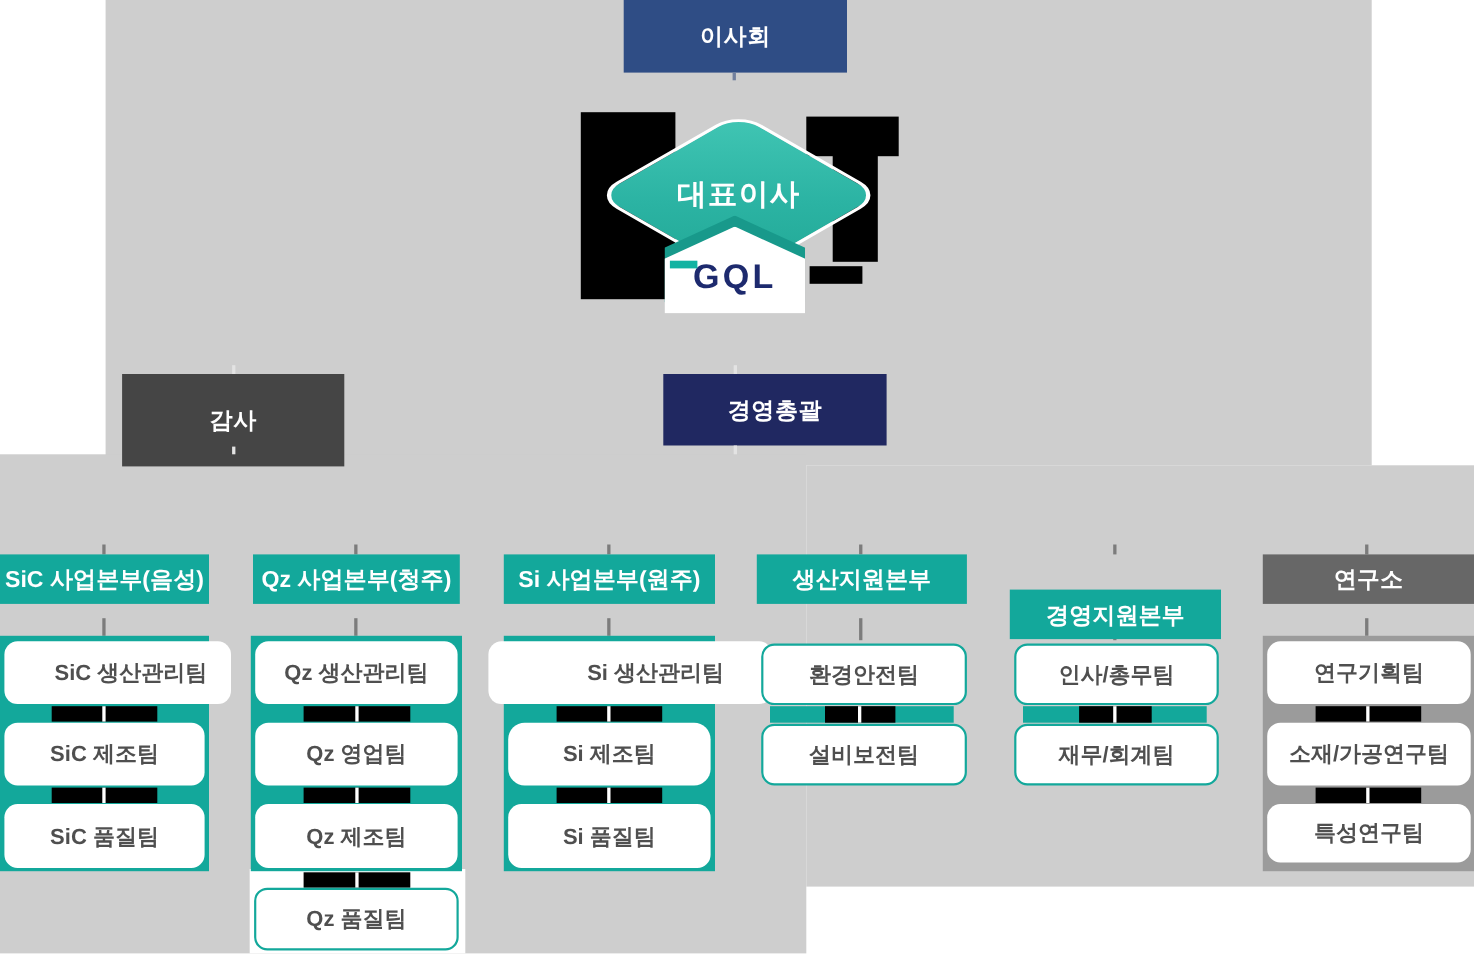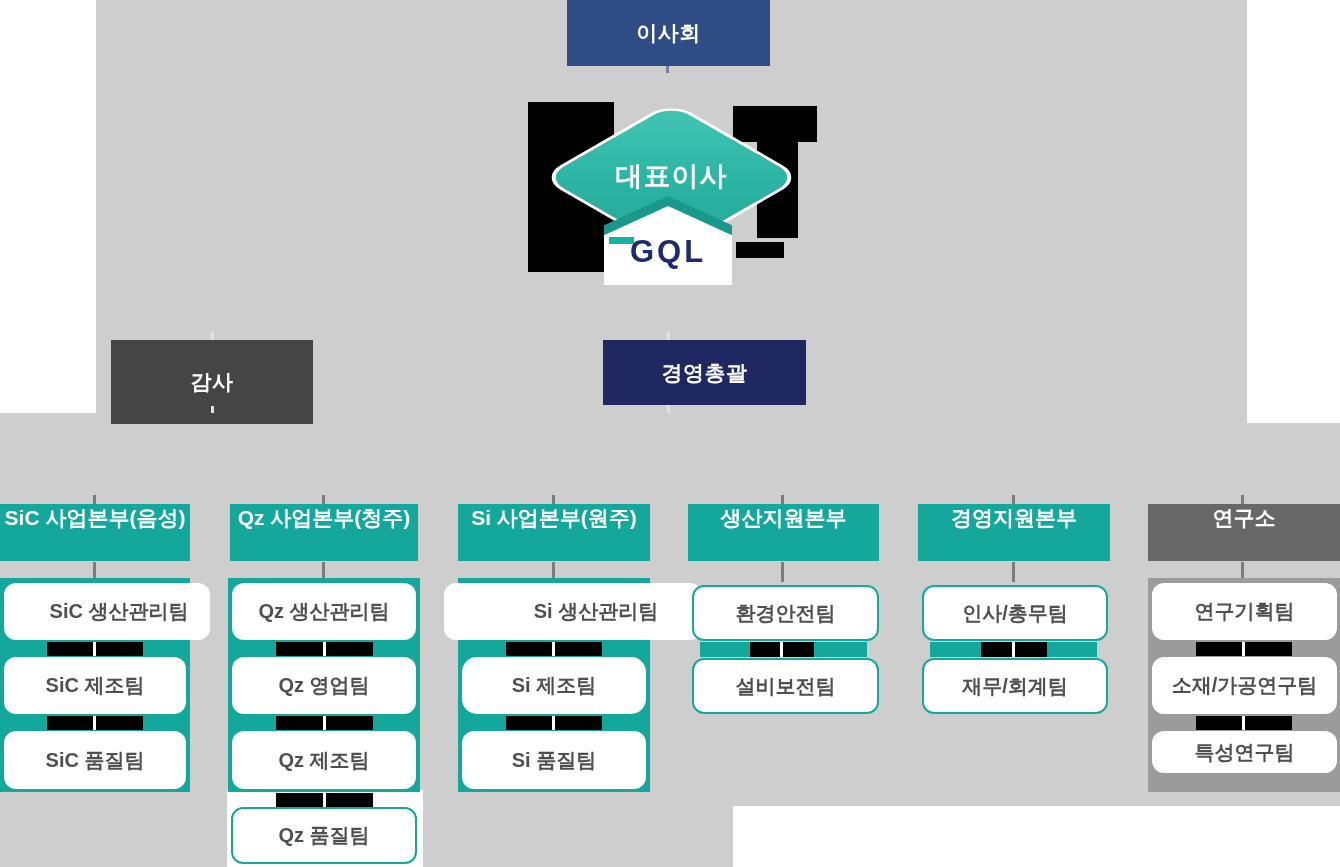--- a/index.html
+++ b/index.html
@@ -38,22 +38,22 @@
   .pent-dark{top:196px;background:var(--teal-dark);}
   .pent-white{top:206px;background:#fff;}
   .logo-text{
     display:block;margin-top:30px;text-align:center;
     font-size:31px;line-height:1;font-weight:bold;letter-spacing:3px;
     color:var(--logo-navy);
   }
   .logo-bar{position:absolute;left:5px;top:31px;width:25px;height:7px;background:#12b3a2;}
   
   .hdr{
-    position:absolute;top:504px;height:57px;background:var(--teal);
-    display:flex;justify-content:center;
+    position:absolute;top:504px;height:45px;background:var(--teal);
+    display:flex;align-items:center;justify-content:center;
     color:#fff;font-weight:bold;font-size:21px;
   }
   .hdr.gray{background:var(--lab-gray);}
   .panel{position:absolute;top:578px;height:214px;background:var(--teal);}
   .panel.gray{background:var(--lab-panel);}
   .team{
     position:absolute;background:#fff;border-radius:12px;
     display:flex;align-items:center;justify-content:center;
     color:var(--text-gray);font-weight:bold;font-size:20px;
   }
@@ -187,21 +187,21 @@
   <div class="gap" style="left:750px;top:642px;width:64px;height:15px;">
       <i></i>
     </div>
   <div class="team outline" style="left:692px;top:585px;width:187px;height:56px;">
       <span>환경안전팀</span>
     </div>
   <div class="team outline" style="left:692px;top:658px;width:187px;height:56px;">
       <span>설비보전팀</span>
     </div>
 
-  <div class="hdr" style="left:918px;width:192px;">
+  <div class="hdr" style="left:918px;width:192px;margin-top:32px;">
     <span>경영지원본부</span>
   </div>
   <div class="band" style="left:930px;width:167px;"></div>
   <div class="gap" style="left:981px;top:642px;width:66px;height:15px;">
       <i></i>
     </div>
   <div class="team outline" style="left:922px;top:585px;width:186px;height:56px;">
       <span>인사/총무팀</span>
     </div>
   <div class="team outline" style="left:922px;top:658px;width:186px;height:56px;">
@@ -217,17 +217,17 @@
     </div>
   <div class="gap" style="left:1196px;top:642px;width:96px;height:14px;">
       <i></i>
     </div>
   <div class="team" style="left:1152px;top:657px;width:185px;height:57px;">
       <span>소재/가공연구팀</span>
     </div>
   <div class="gap" style="left:1196px;top:716px;width:96px;height:14px;">
       <i></i>
     </div>
-  <div class="team" style="left:1152px;top:731px;width:185px;height:42px;font-family:Liberation Mono, monospace;">
+  <div class="team" style="left:1152px;top:731px;width:185px;height:53px;font-family:Liberation Mono, monospace;">
       <span>특성연구팀</span>
     </div>
 
 </div>
 
 </body></html>

